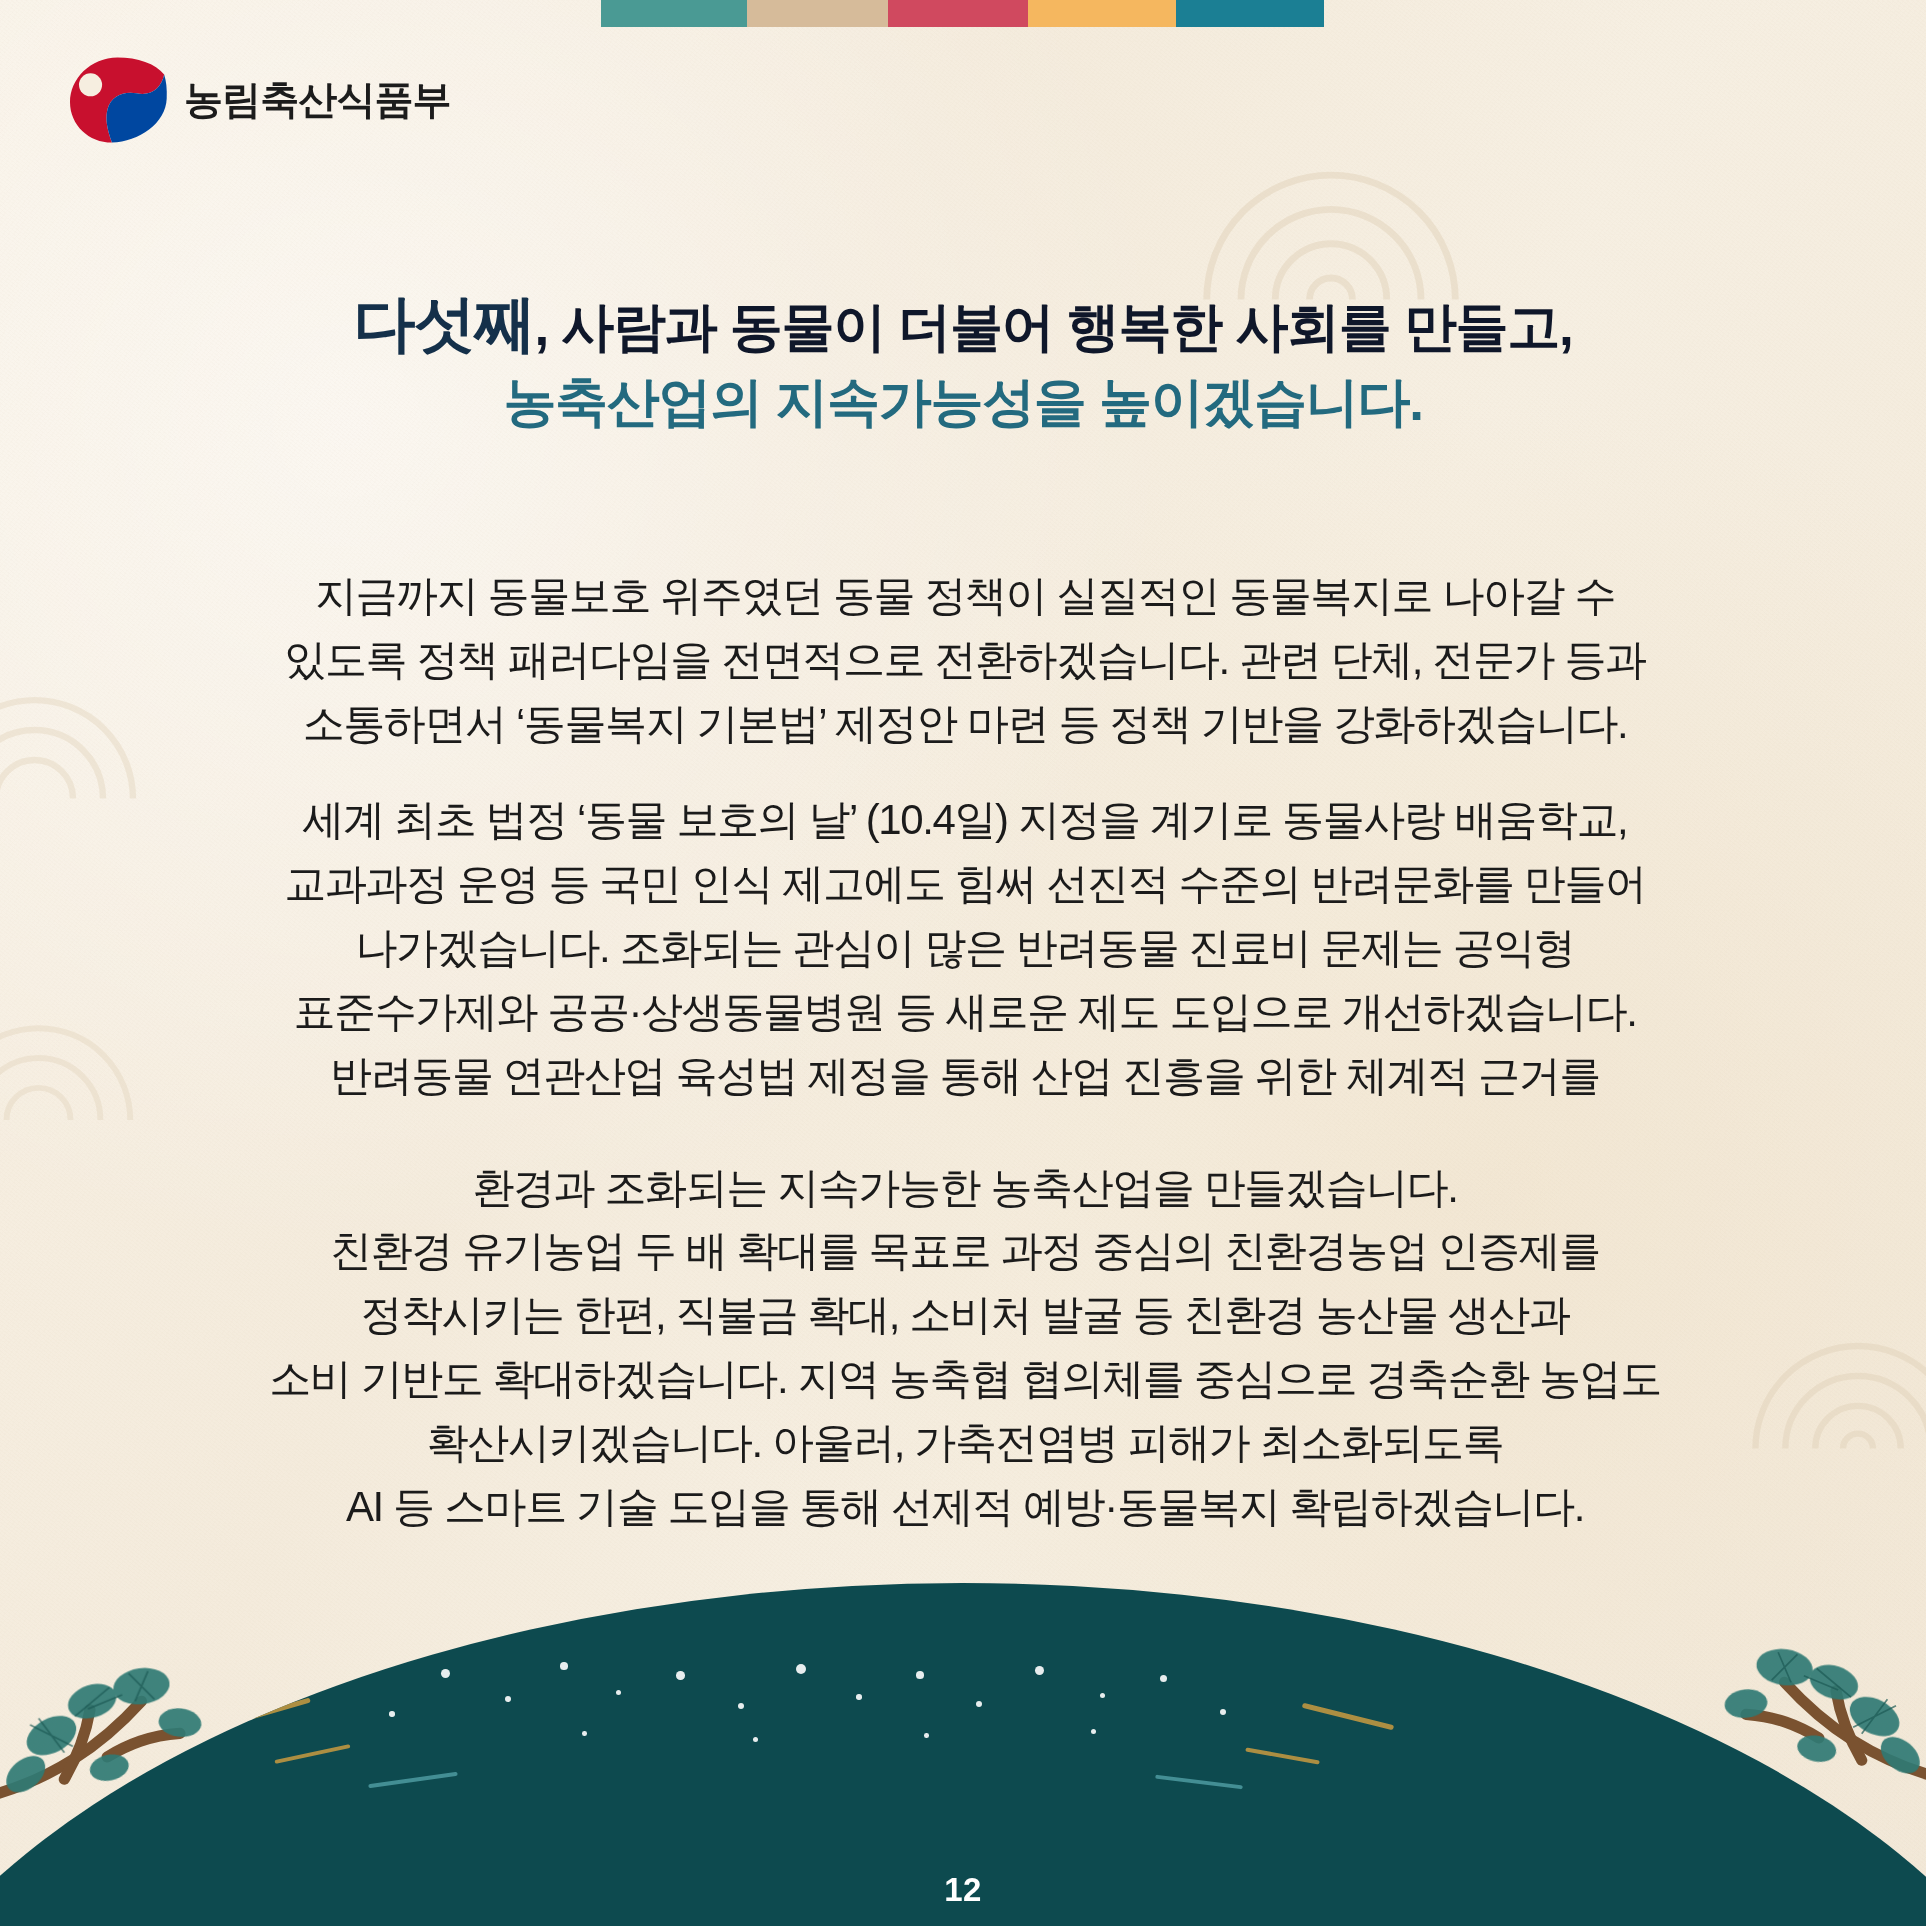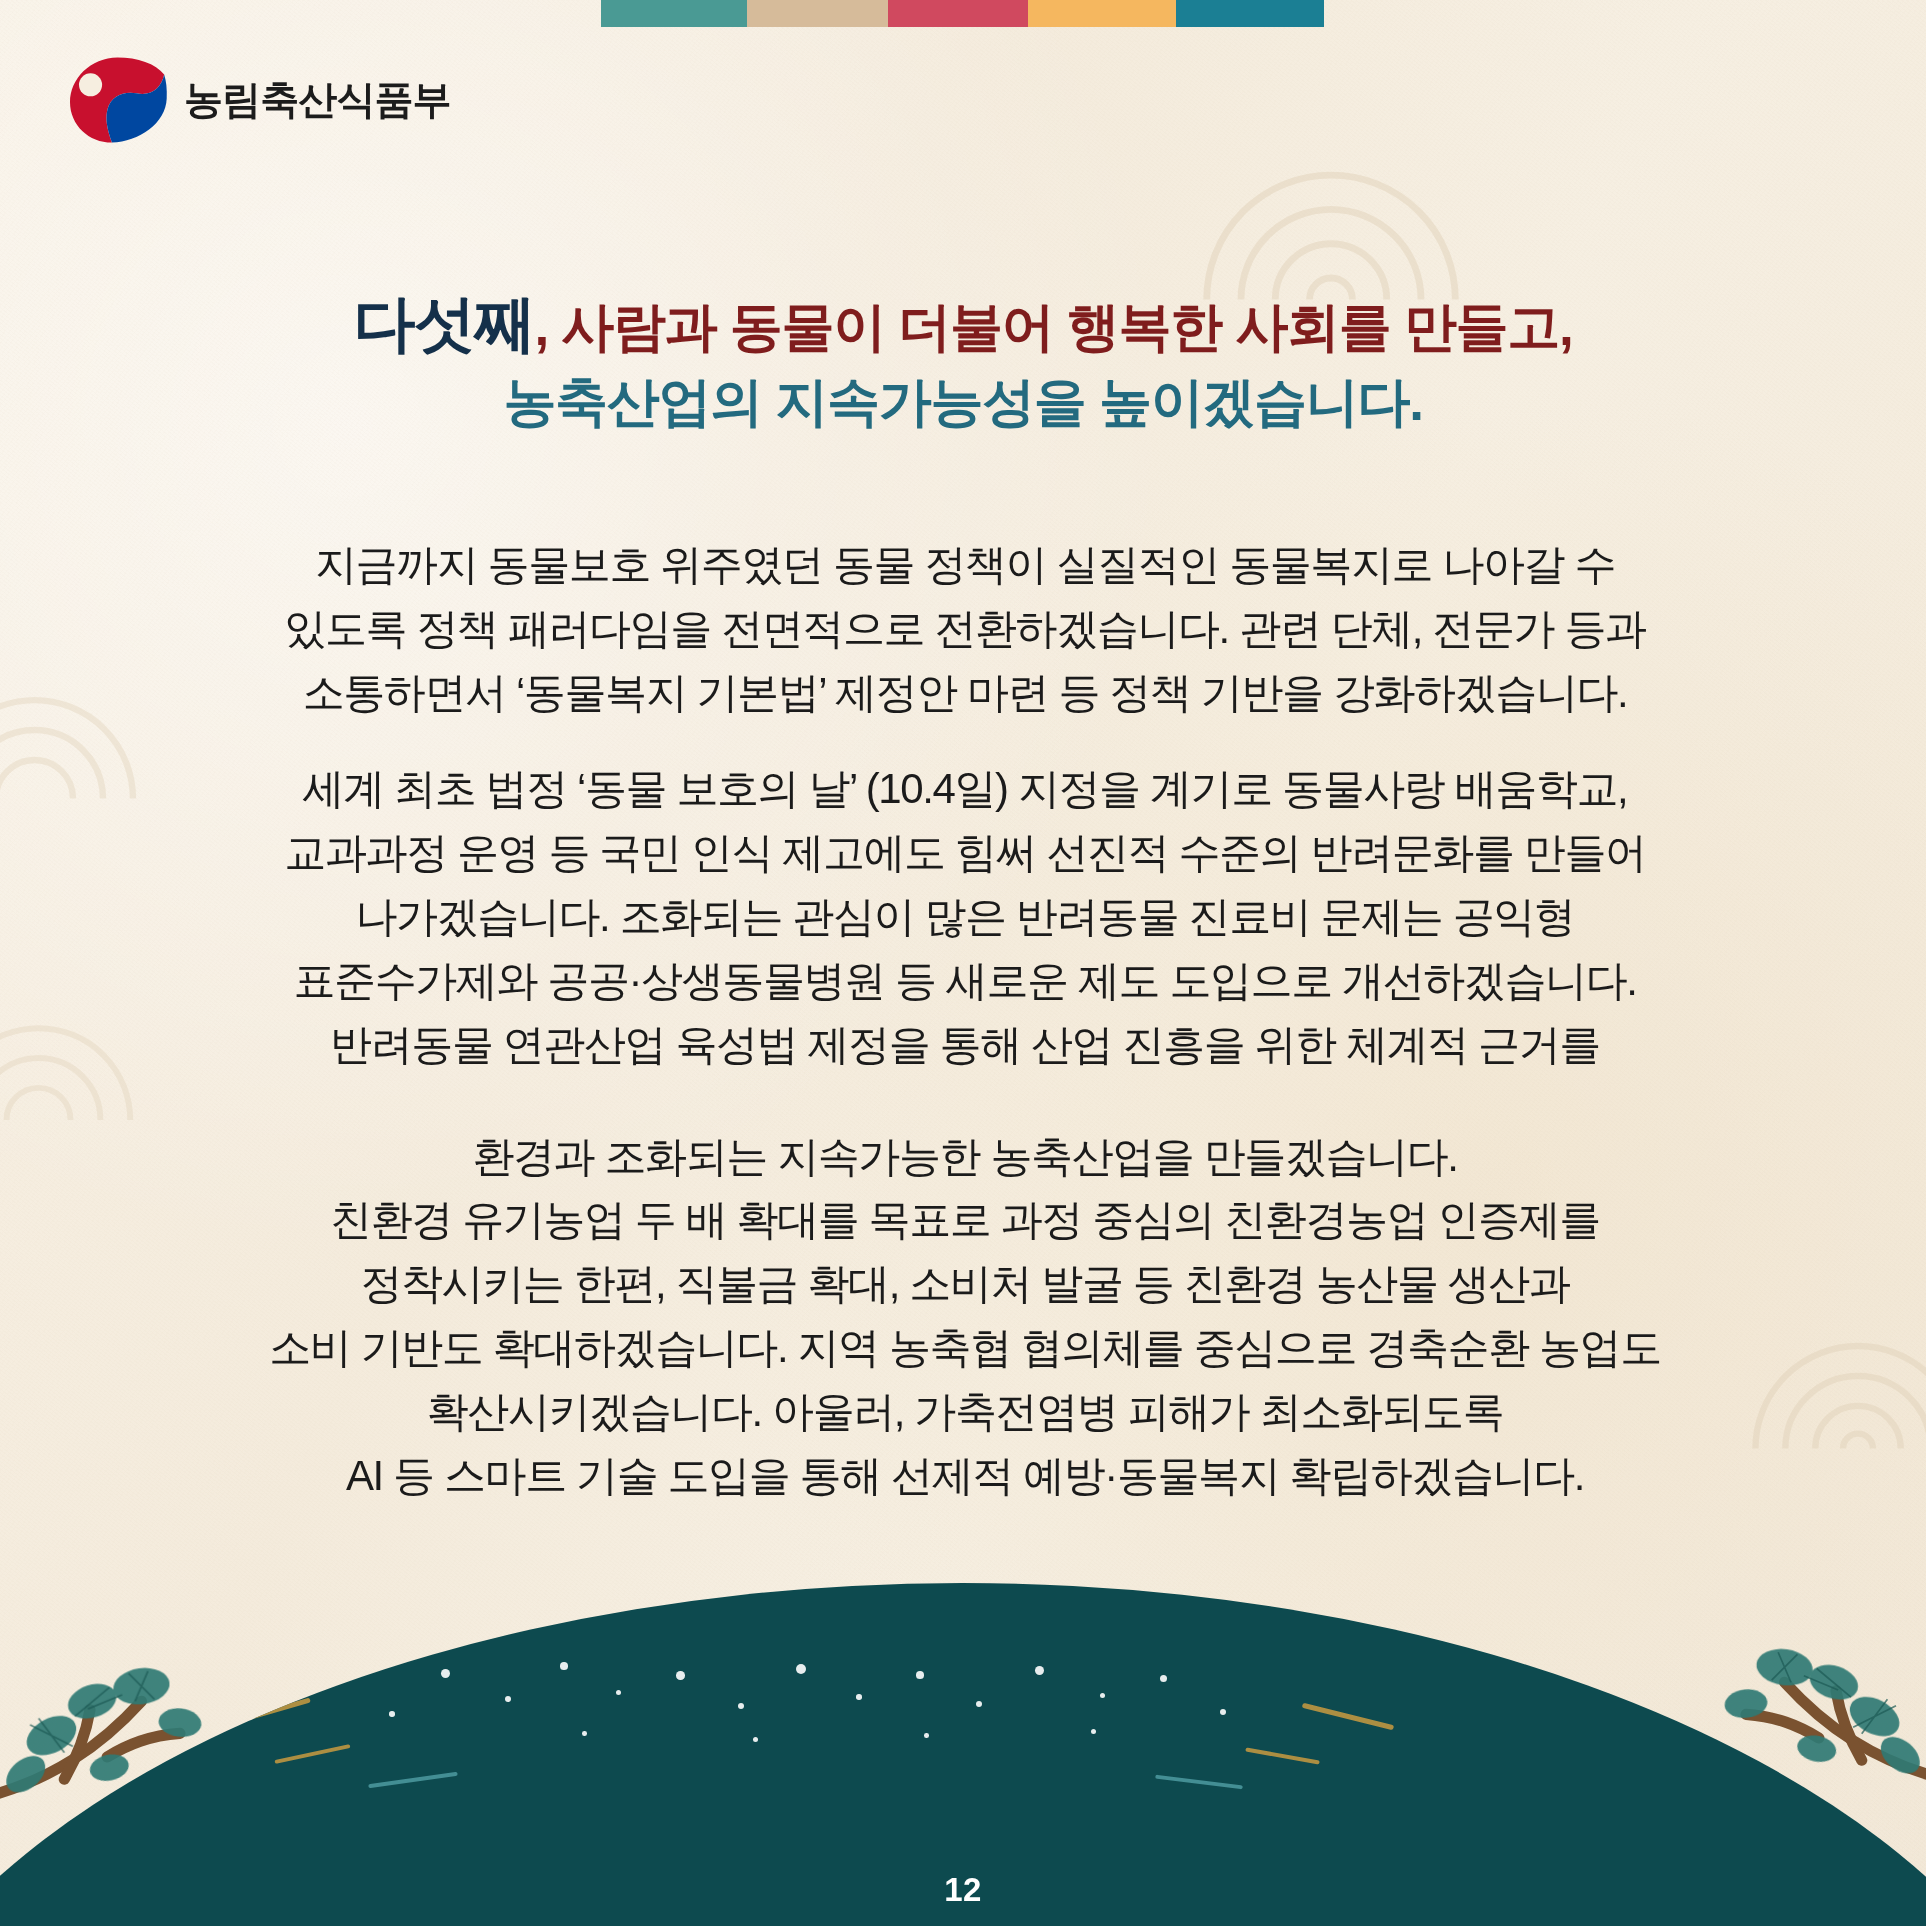--- a/index.html
+++ b/index.html
@@ -102,35 +102,35 @@
     font-family: "Liberation Sans", sans-serif;
     font-weight: 700;
     font-size: 62px;
     color: #14304a;
     letter-spacing: -1.7px;
   }
   .hl-rest {
     font-family: "Liberation Sans", sans-serif;
     font-weight: 700;
     font-size: 53px;
-    color: #7f1d1d;
+    color: #0f172a;
     letter-spacing: -1.3px;
   }
   .hl-line2 {
     font-family: "Liberation Sans", sans-serif;
     font-weight: 700;
     font-size: 53px;
     color: #236a7f;
     letter-spacing: -1.3px;
   }
 
   
   .body-wrap {
     position: absolute;
-    top: 533px;
+    top: 564px;
     left: 141px;
     width: 1648px;
     text-align: center;
   }
   .para {
     font-family: "Liberation Sans", sans-serif;
     font-weight: 400;
     font-size: 42px;
     line-height: 1.52;
     color: #1b1b1b;

